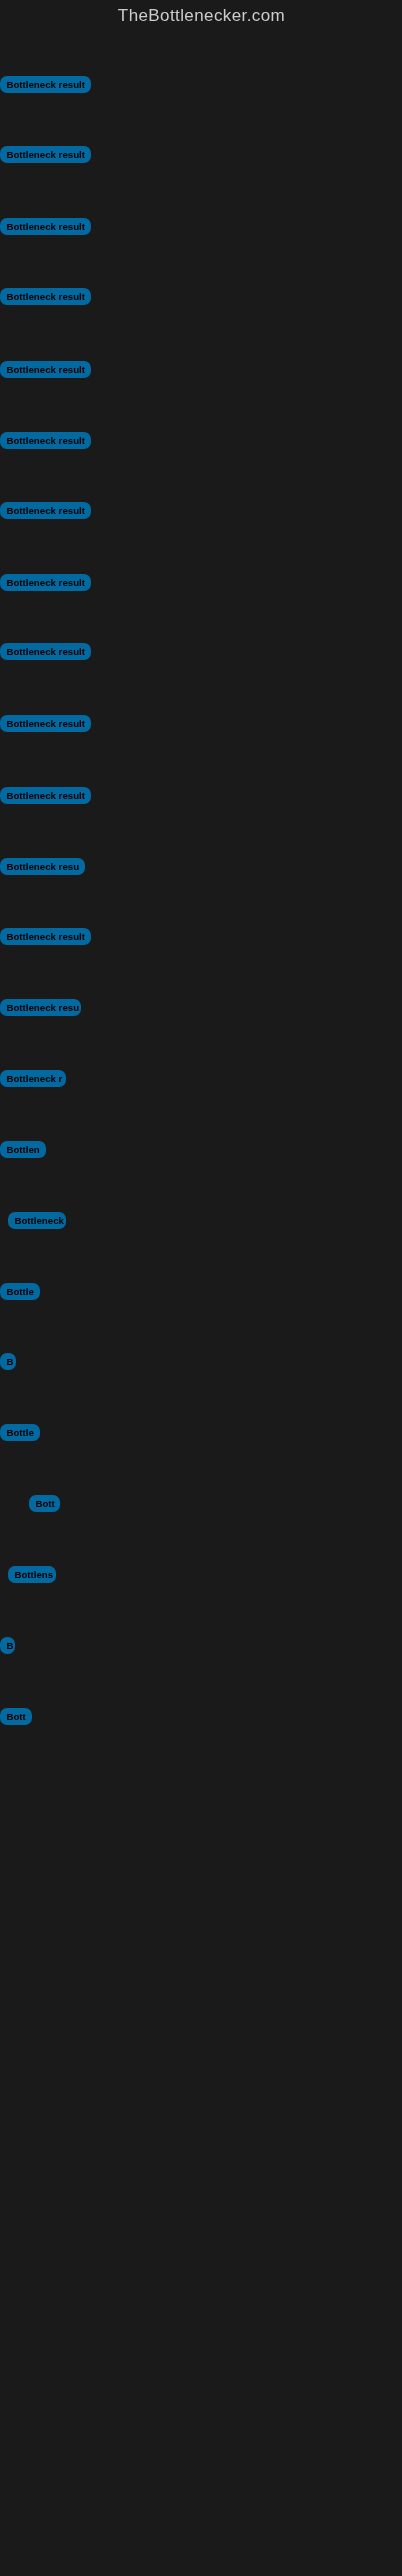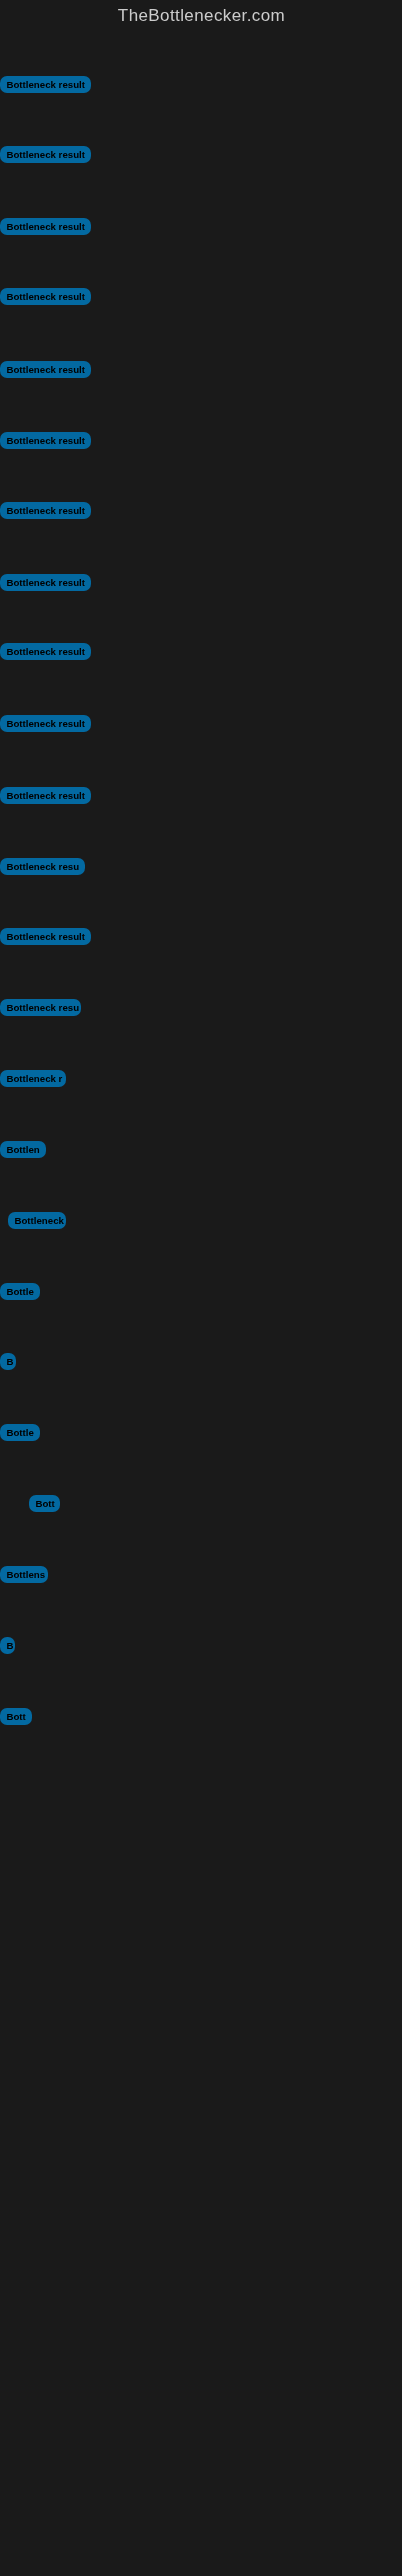--- a/index.html
+++ b/index.html
@@ -61,17 +61,17 @@
     <div class="bottleneck-item" style="top: 828px; left: 0px;"><span class="bottleneck-badge" style="max-width: 85px; overflow: hidden;">Bottleneck resu</span></div>
     <div class="bottleneck-item" style="top: 898px; left: 0px;"><span class="bottleneck-badge" style="max-width: 93px; overflow: hidden;">Bottleneck result</span></div>
     <div class="bottleneck-item" style="top: 969px; left: 0px;"><span class="bottleneck-badge" style="max-width: 81px; overflow: hidden;">Bottleneck resu</span></div>
     <div class="bottleneck-item" style="top: 1040px; left: 0px;"><span class="bottleneck-badge" style="max-width: 66px; overflow: hidden;">Bottleneck r</span></div>
     <div class="bottleneck-item" style="top: 1111px; left: 0px;"><span class="bottleneck-badge" style="max-width: 48px; overflow: hidden;">Bottlen</span></div>
     <div class="bottleneck-item" style="top: 1182px; left: 8px;"><span class="bottleneck-badge" style="max-width: 58px; overflow: hidden;">Bottleneck</span></div>
     <div class="bottleneck-item" style="top: 1253px; left: 0px;"><span class="bottleneck-badge" style="max-width: 40px; overflow: hidden;">Bottle</span></div>
     <div class="bottleneck-item" style="top: 1323px; left: 0px;"><span class="bottleneck-badge" style="max-width: 16px; overflow: hidden;">B</span></div>
     <div class="bottleneck-item" style="top: 1394px; left: 0px;"><span class="bottleneck-badge" style="max-width: 40px; overflow: hidden;">Bottle</span></div>
     <div class="bottleneck-item" style="top: 1465px; left: 0px;"><span class="bottleneck-badge" style="max-width: 31px; overflow: hidden; margin-left: 29px;">Bott</span></div>
-    <div class="bottleneck-item" style="top: 1536px; left: 0px; text-align: center;"><span class="bottleneck-badge" style="max-width: 48px; overflow: hidden;">Bottlens</span></div>
+    <div class="bottleneck-item" style="top: 1536px; left: 8px; text-align: center;"><span class="bottleneck-badge" style="max-width: 48px; overflow: hidden;">Bottlens</span></div>
     <div class="bottleneck-item" style="top: 1607px; left: 0px;"><span class="bottleneck-badge" style="max-width: 14.5px; overflow: hidden;">B</span></div>
     <div class="bottleneck-item" style="top: 1678px; left: 0px;"><span class="bottleneck-badge" style="max-width: 36px; overflow: hidden;">Bott</span></div>
   </div>
 
 
 </body></html>

